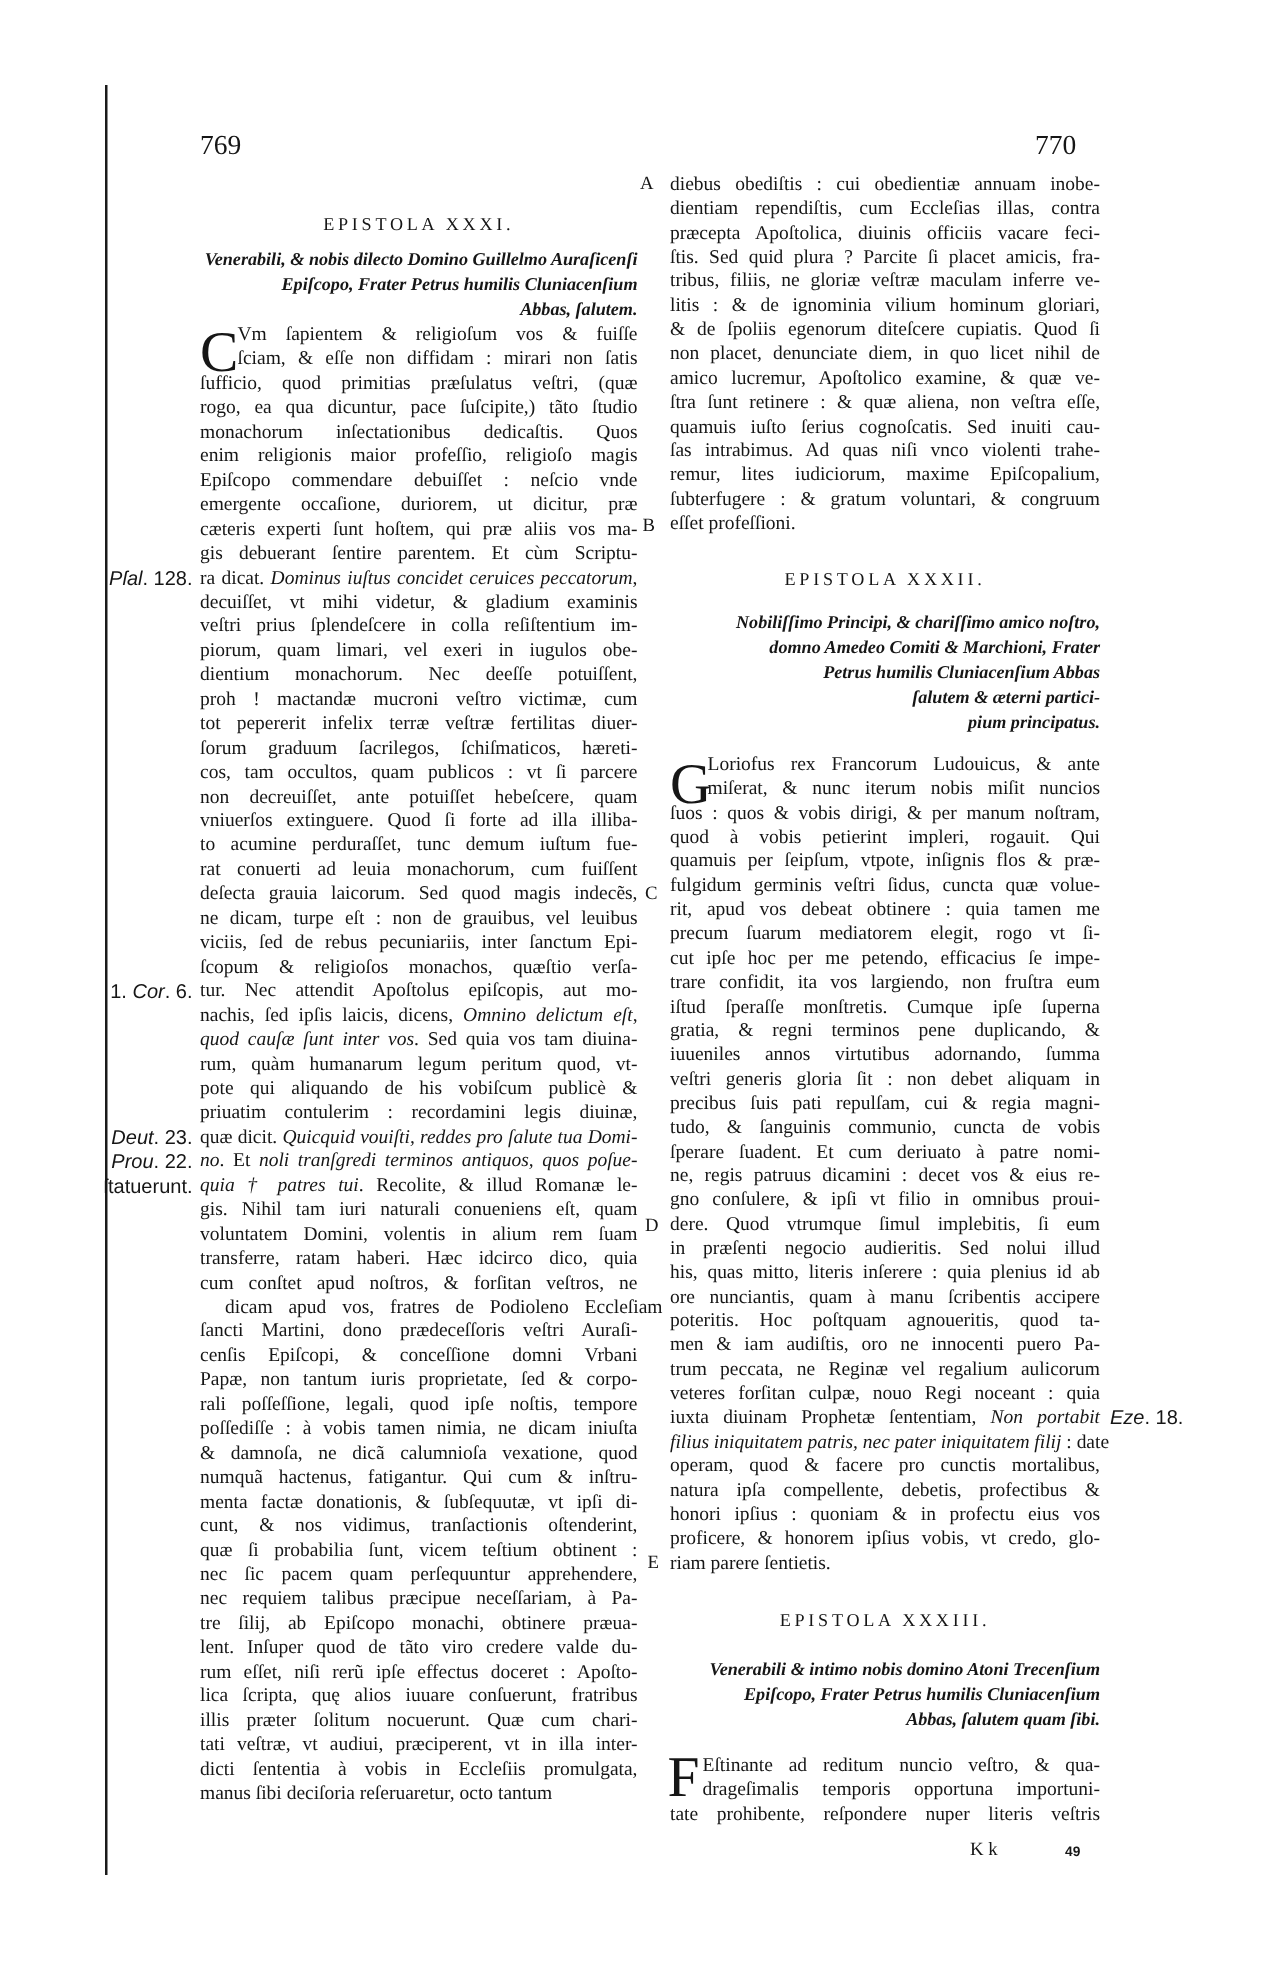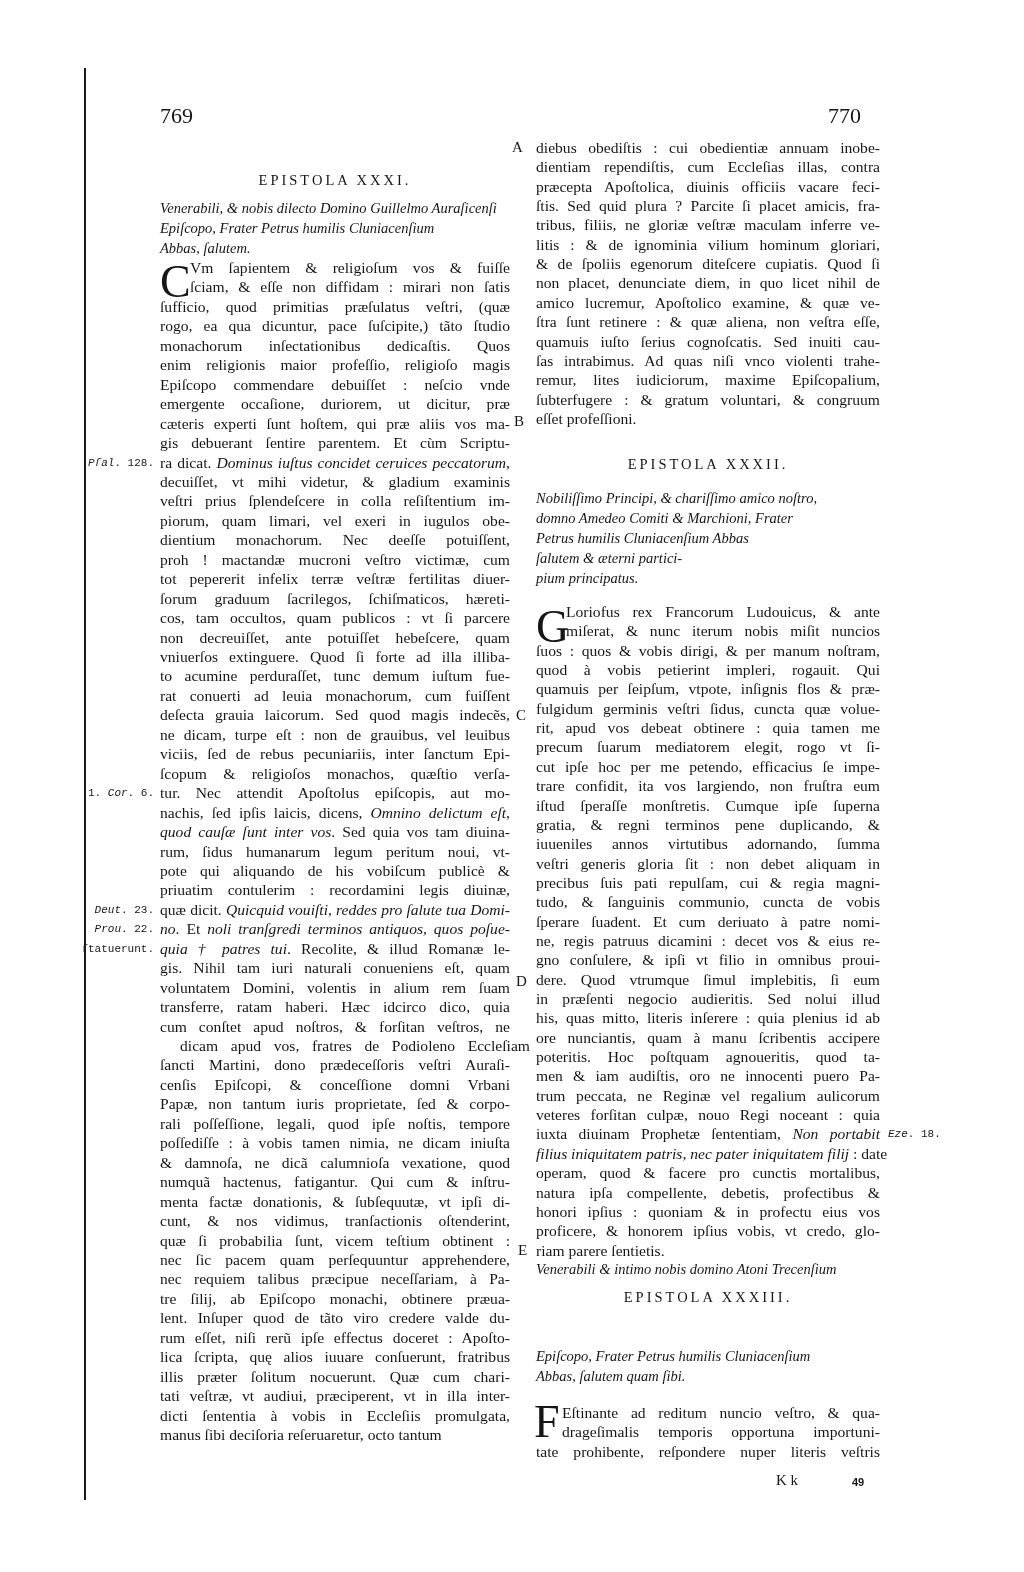--- a/index.html
+++ b/index.html
@@ -12,24 +12,24 @@
   .hdr-title { left: 404px; letter-spacing: 0.5px; }
   .hdr-right { left: 828px; }
   .col { position: absolute; font-family: "Liberation Serif", serif; font-size: 15.6px; }
   .col-left { left: 160px; top: 0; width: 350px; }
   .col-right { left: 536px; top: 0; width: 344px; }
   .ln { position: absolute; left: 0; width: 100%; height: 19px; line-height: 19px;
         white-space: nowrap; text-align: justify; text-align-last: justify; }
   .ln.last { text-align-last: left; }
   .ln i { font-style: italic; }
   .ep-title { position: absolute; width: 100%; text-align: center; letter-spacing: 3px; font-size: 14.5px; line-height: 18px; }
-  .ep-sal { position: absolute; width: 100%; text-align: left; font-style: italic; font-size: 14.5px; line-height: 19px; }
+  .ep-sal { position: absolute; width: 100%; text-align: right; font-style: italic; font-size: 14.5px; line-height: 19px; font-weight: bold; }
   .dropcap { position: absolute; font-family: "Liberation Serif", serif; font-size: 46px; line-height: 40px; }
   .marker { position: absolute; font-family: "Liberation Serif", serif; font-size: 15px; line-height: 19px; }
-  .mnote { position: absolute; font-family: Liberation Mono, monospace; font-size: 11px; line-height: 19px; white-space: nowrap; text-align: right; }
+  .mnote { position: absolute; font-family: Liberation Sans, sans-serif; font-size: 16px; line-height: 19px; white-space: nowrap; text-align: right; }
   .mnote i { font-style: italic; }
   .sig { position: absolute; font-family: "Liberation Serif", serif; font-size: 15px; }
   .pgno { position: absolute; font-family: "Liberation Sans", sans-serif; font-weight: bold; font-size: 11px; }
 </style>
 </head>
 <body>
 
 <div class="page">
   <div class="rule"></div>
 
@@ -66,21 +66,21 @@
         <div class="ln" style="top: 647px;">vniuerſos extinguere. Quod ſi forte ad illa illiba-</div>
         <div class="ln" style="top: 666.45px;">to acumine perduraſſet, tunc demum iuſtum fue-</div>
         <div class="ln" style="top: 685.9px;">rat conuerti ad leuia monachorum, cum fuiſſent</div>
         <div class="ln" style="top: 705.35px;">deſecta grauia laicorum. Sed quod magis indecẽs,</div>
         <div class="ln" style="top: 724.8px;">ne dicam, turpe eſt : non de grauibus, vel leuibus</div>
         <div class="ln" style="top: 744.25px;">viciis, ſed de rebus pecuniariis, inter ſanctum Epi-</div>
         <div class="ln" style="top: 763.7px;">ſcopum &amp; religioſos monachos, quæſtio verſa-</div>
         <div class="ln" style="top: 783.15px;">tur. Nec attendit Apoſtolus epiſcopis, aut mo-</div>
         <div class="ln" style="top: 802.6px;">nachis, ſed ipſis laicis, dicens, <i>Omnino delictum eſt</i>,</div>
         <div class="ln" style="top: 822.05px;"><i>quod cauſæ ſunt inter vos</i>. Sed quia vos tam diuina-</div>
-        <div class="ln" style="top: 841.5px;">rum, ſidus humanarum legum peritum noui, vt-</div>
+        <div class="ln" style="top: 841.5px;">rum, quàm humanarum legum peritum quod, vt-</div>
         <div class="ln" style="top: 860.95px;">pote qui aliquando de his vobiſcum publicè &amp;</div>
         <div class="ln" style="top: 880.4px;">priuatim contulerim : recordamini legis diuinæ,</div>
         <div class="ln" style="top: 899.85px;">quæ dicit. <i>Quicquid vouiſti, reddes pro ſalute tua Domi-</i></div>
         <div class="ln" style="top: 919.3px;"><i>no</i>. Et <i>noli tranſgredi terminos antiquos, quos poſue-</i></div>
         <div class="ln" style="top: 938.75px;"><i>quia † patres tui</i>. Recolite, &amp; illud Romanæ le-</div>
         <div class="ln" style="top: 958.2px;">gis. Nihil tam iuri naturali conueniens eſt, quam</div>
         <div class="ln" style="top: 977.65px;">voluntatem Domini, volentis in alium rem ſuam</div>
         <div class="ln" style="top: 997.1px;">transferre, ratam haberi. Hæc idcirco dico, quia</div>
         <div class="ln" style="top: 1016.55px;">cum conſtet apud noſtros, &amp; forſitan veſtros, ne</div>
         <div class="ln" style="top: 1036px; margin-left: 20px;">dicam apud vos, fratres de Podioleno Eccleſiam</div>
@@ -180,21 +180,21 @@
         <div class="ln" style="top: 1182.5px;">natura ipſa compellente, debetis, profectibus &amp;</div>
         <div class="ln" style="top: 1201.85px;">honori ipſius : quoniam &amp; in profectu eius vos</div>
         <div class="ln" style="top: 1221.2px;">proficere, &amp; honorem ipſius vobis, vt credo, glo-</div>
         <div class="ln last" style="top: 1240.55px;">riam parere ſentietis.</div>
       </div>
     <div id="right-notes">
         <div class="mnote" style="top: 1125.45px; left: 352px; text-align: left;"><i>Eze</i>. 18.</div>
       </div>
 
     <div class="ep-title" style="top:1288px;">EPISTOLA XXXIII.</div>
-    <div class="ep-sal" style="top:1260px;">Venerabili &amp; intimo nobis domino Atoni Trecenſium</div>
+    <div class="ep-sal" style="top:1327px;">Venerabili &amp; intimo nobis domino Atoni Trecenſium</div>
     <div class="ep-sal" style="top:1347px;">Epiſcopo, Frater Petrus humilis Cluniacenſium</div>
     <div class="ep-sal" style="top:1367px;">Abbas, ſalutem quam ſibi.</div>
     <div class="dropcap" style="left:-2px; top:1402px;">F</div>
     <div id="right-e33">
         <div class="ln" style="top: 1403px; left: 26px; width: calc(100% - 26px);">Eſtinante ad reditum nuncio veſtro, &amp; qua-</div>
         <div class="ln" style="top: 1422.35px; left: 26px; width: calc(100% - 26px);">drageſimalis temporis opportuna importuni-</div>
         <div class="ln" style="top: 1441.7px;">tate prohibente, reſpondere nuper literis veſtris</div>
       </div>
   </div>
 

